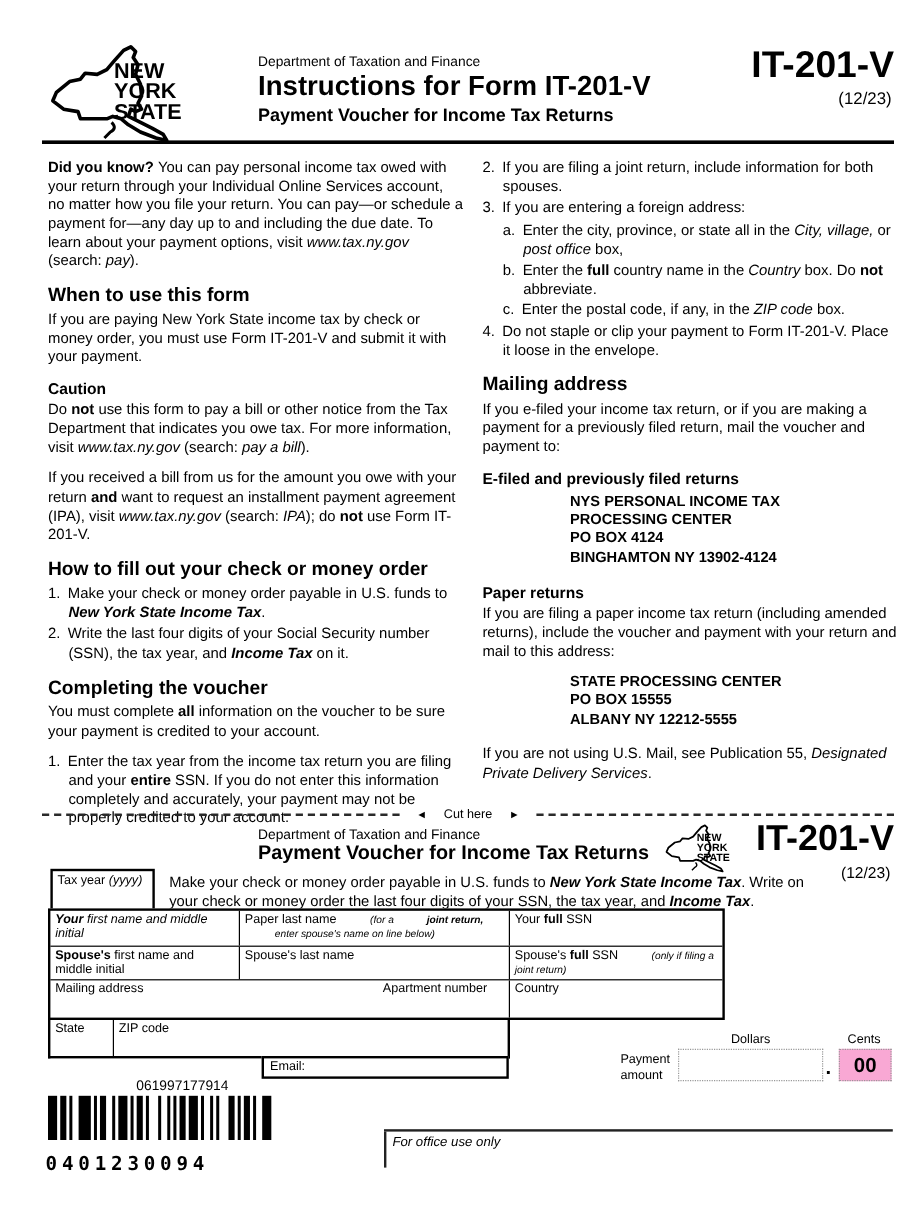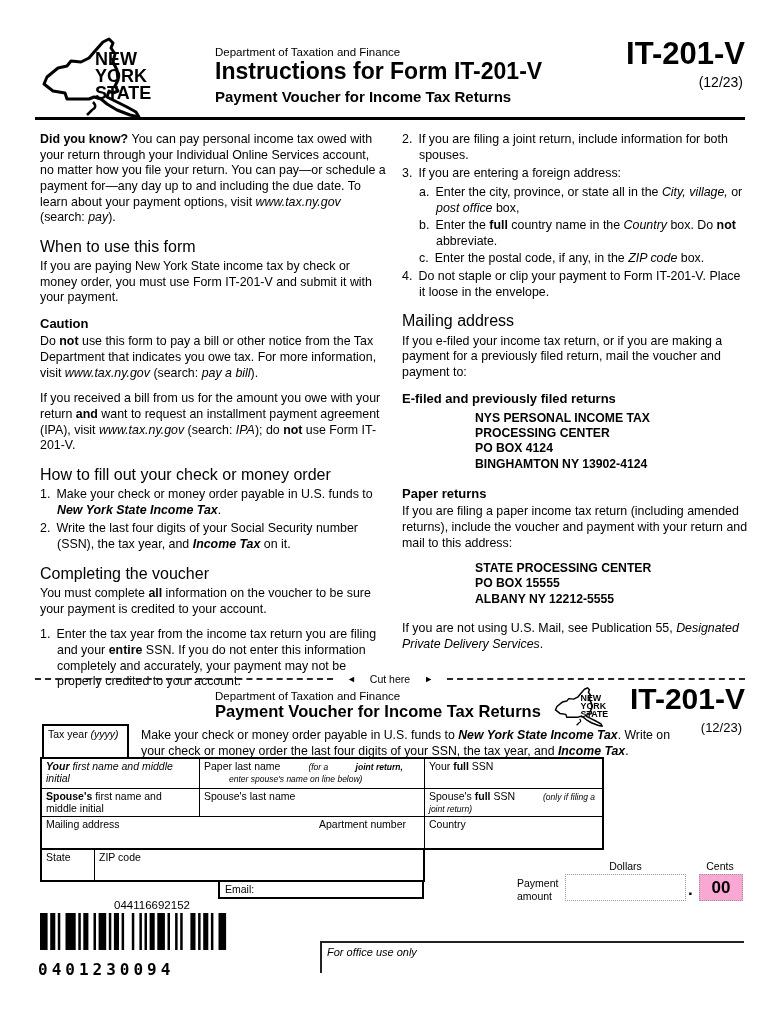--- a/index.html
+++ b/index.html
@@ -18,21 +18,21 @@
   .hdr-title { position:absolute; left:215px; top:58px; font-size:23px; font-weight:bold; }
   .hdr-sub { position:absolute; left:215px; top:88px; font-size:15px; font-weight:bold; }
   .hdr-code { position:absolute; right:25px; top:36px; font-size:31px; font-weight:bold; text-align:right; }
   .hdr-rev { position:absolute; right:27px; top:74px; font-size:14px; text-align:right; }
   .hdr-rule { position:absolute; left:35px; right:25px; top:117px; height:3px; background:#000; }
 
   
   .cols { position:absolute; left:40px; top:132px; width:708px; display:flex; gap:16px; }
   .col { width:346px; font-size:12.4px; line-height:1.26; }
   .blk.p { margin:0 0 10px 0; }
-  .blk.h2 { font-size:16px; font-weight:normal; margin:12px 0 3px 0; line-height:1.15; }
+  .blk.h2 { font-size:16px; font-weight:bold; margin:12px 0 3px 0; line-height:1.15; }
   .blk.h3 { font-size:13px; font-weight:bold; margin:10px 0 2px 0; }
   .blk.li { margin:0 0 3px 0; padding-left:17px; text-indent:-17px; }
   .blk.li2 { margin:0 0 2px 17px; padding-left:17px; text-indent:-17px; }
   .blk.addr { font-weight:bold; margin:4px 0 14px 73px; line-height:1.25; font-size:12.2px; }
   .col .blk:first-child { margin-top:0; }
 
   
   .cutline { position:absolute; left:35px; right:25px; top:672px; display:flex; align-items:center; height:14px; }
   .cutdash { flex:1; border-top:2.5px dashed #2a2a2a; }
   .cutlabel { display:flex; align-items:center; gap:14px; padding:0 14px; font-size:10.5px; }
@@ -191,21 +191,21 @@
     </div>
   </div>
   <div class="vtable2">
     <div class="vcell" style="width:53px;"><span><span>State</span></span></div>
     <div class="vcell" style="flex:1;"><span><span>ZIP code</span></span></div>
   </div>
   <div class="email-box">
     <span><span>Email:</span></span>
   </div>
 
-  <div class="bc-num">044116692152</div>
+  <div class="bc-num">061997177914</div>
   <div class="barcode"><svg width="189" height="37" xmlns="http://www.w3.org/2000/svg">
         <rect x="0.0" y="0" width="7.6" height="37" fill="#000"></rect>
         <rect x="10.2" y="0" width="5.1" height="37" fill="#000"></rect>
         <rect x="17.8" y="0" width="2.5" height="37" fill="#000"></rect>
         <rect x="25.5" y="0" width="10.2" height="37" fill="#000"></rect>
         <rect x="38.3" y="0" width="2.5" height="37" fill="#000"></rect>
         <rect x="43.3" y="0" width="5.1" height="37" fill="#000"></rect>
         <rect x="53.5" y="0" width="2.5" height="37" fill="#000"></rect>
         <rect x="58.6" y="0" width="7.6" height="37" fill="#000"></rect>
         <rect x="68.8" y="0" width="2.5" height="37" fill="#000"></rect>

